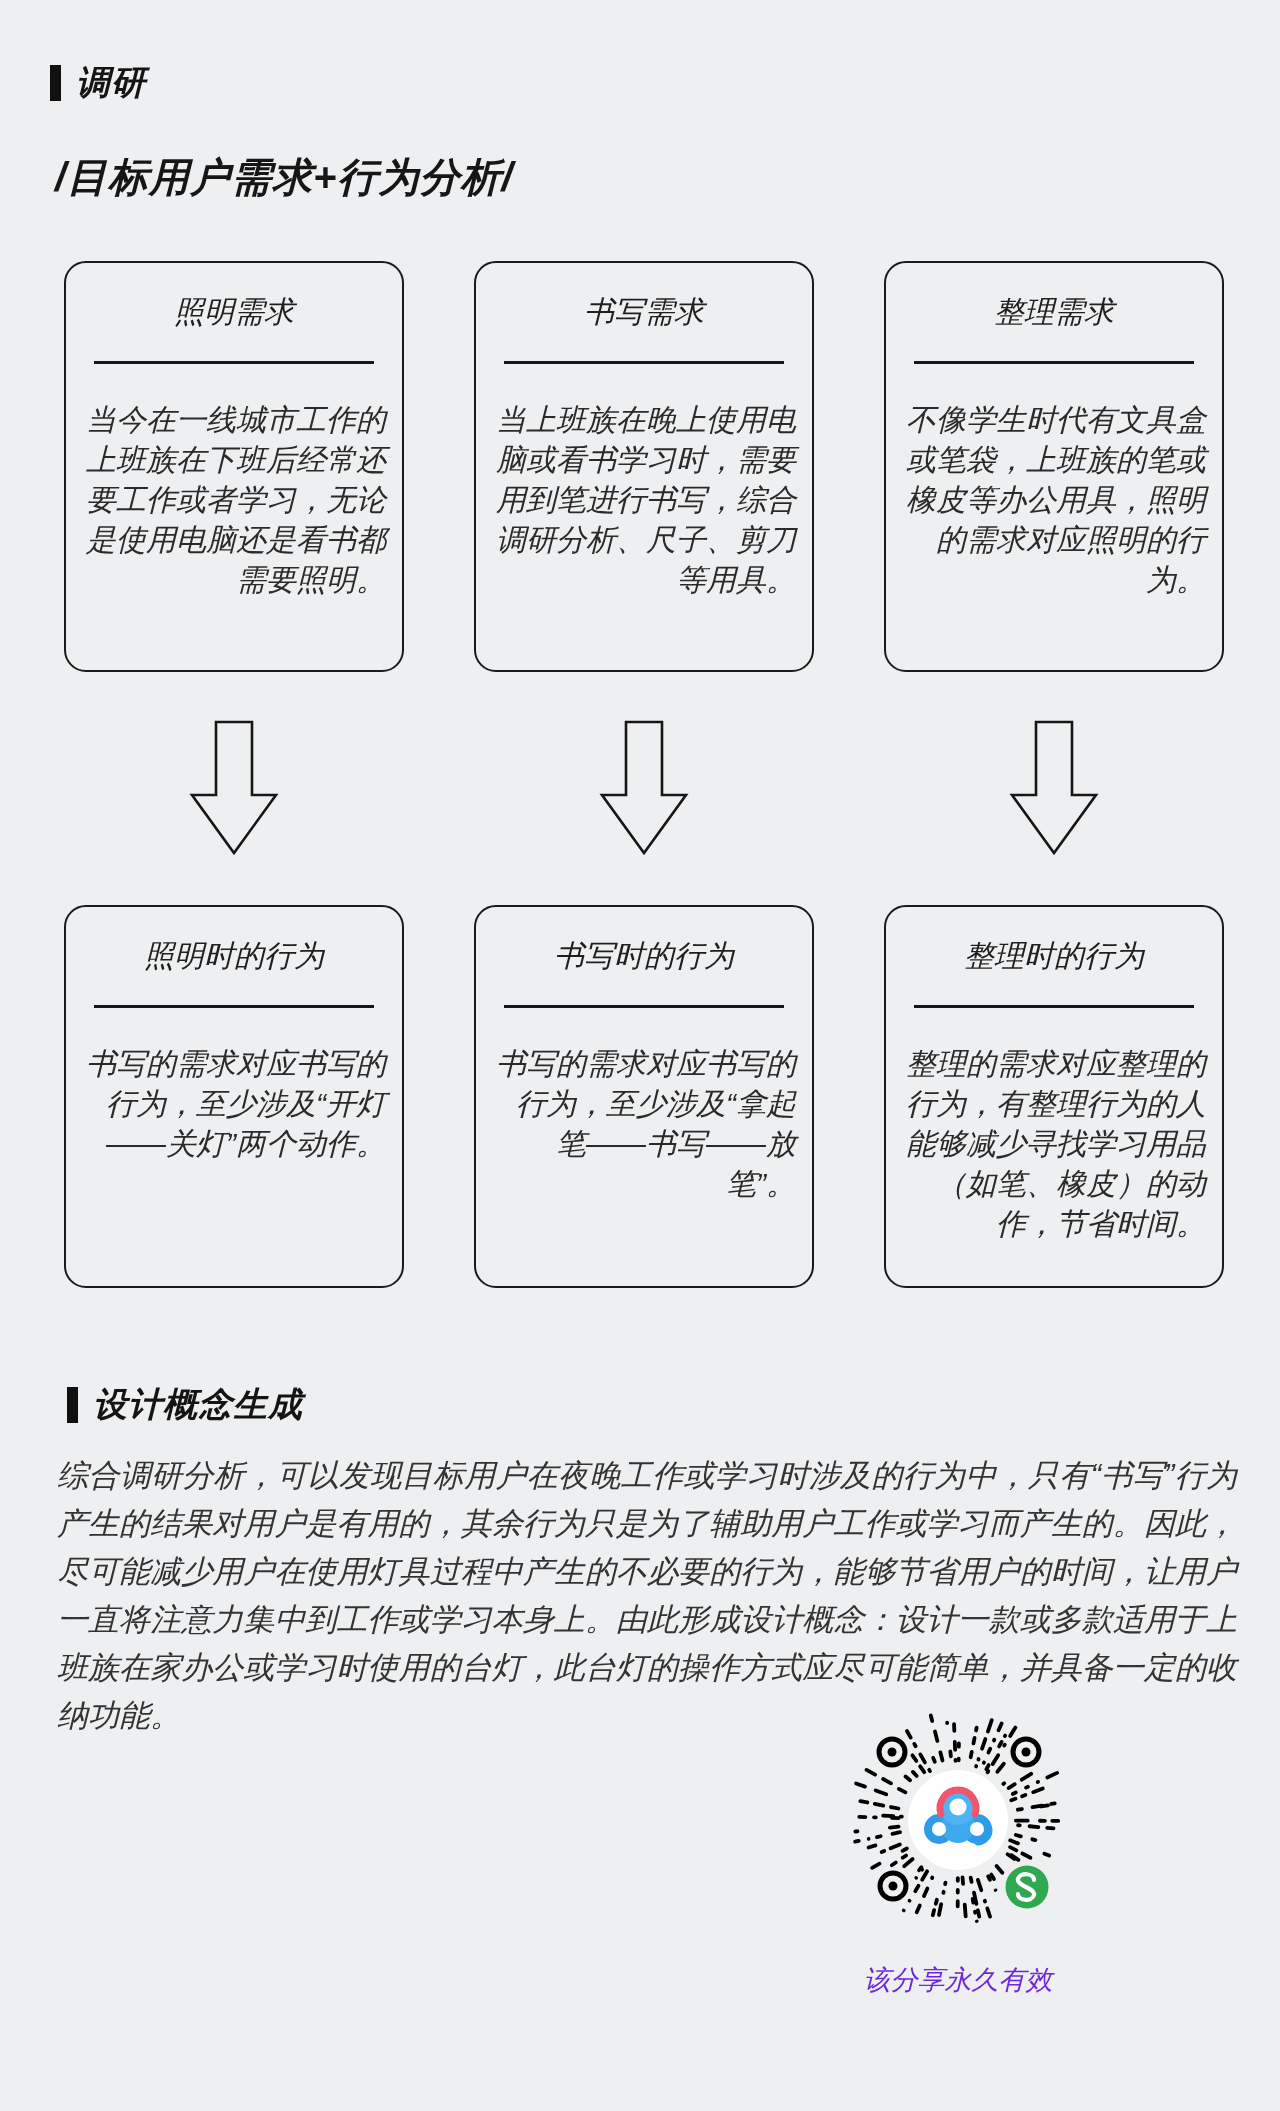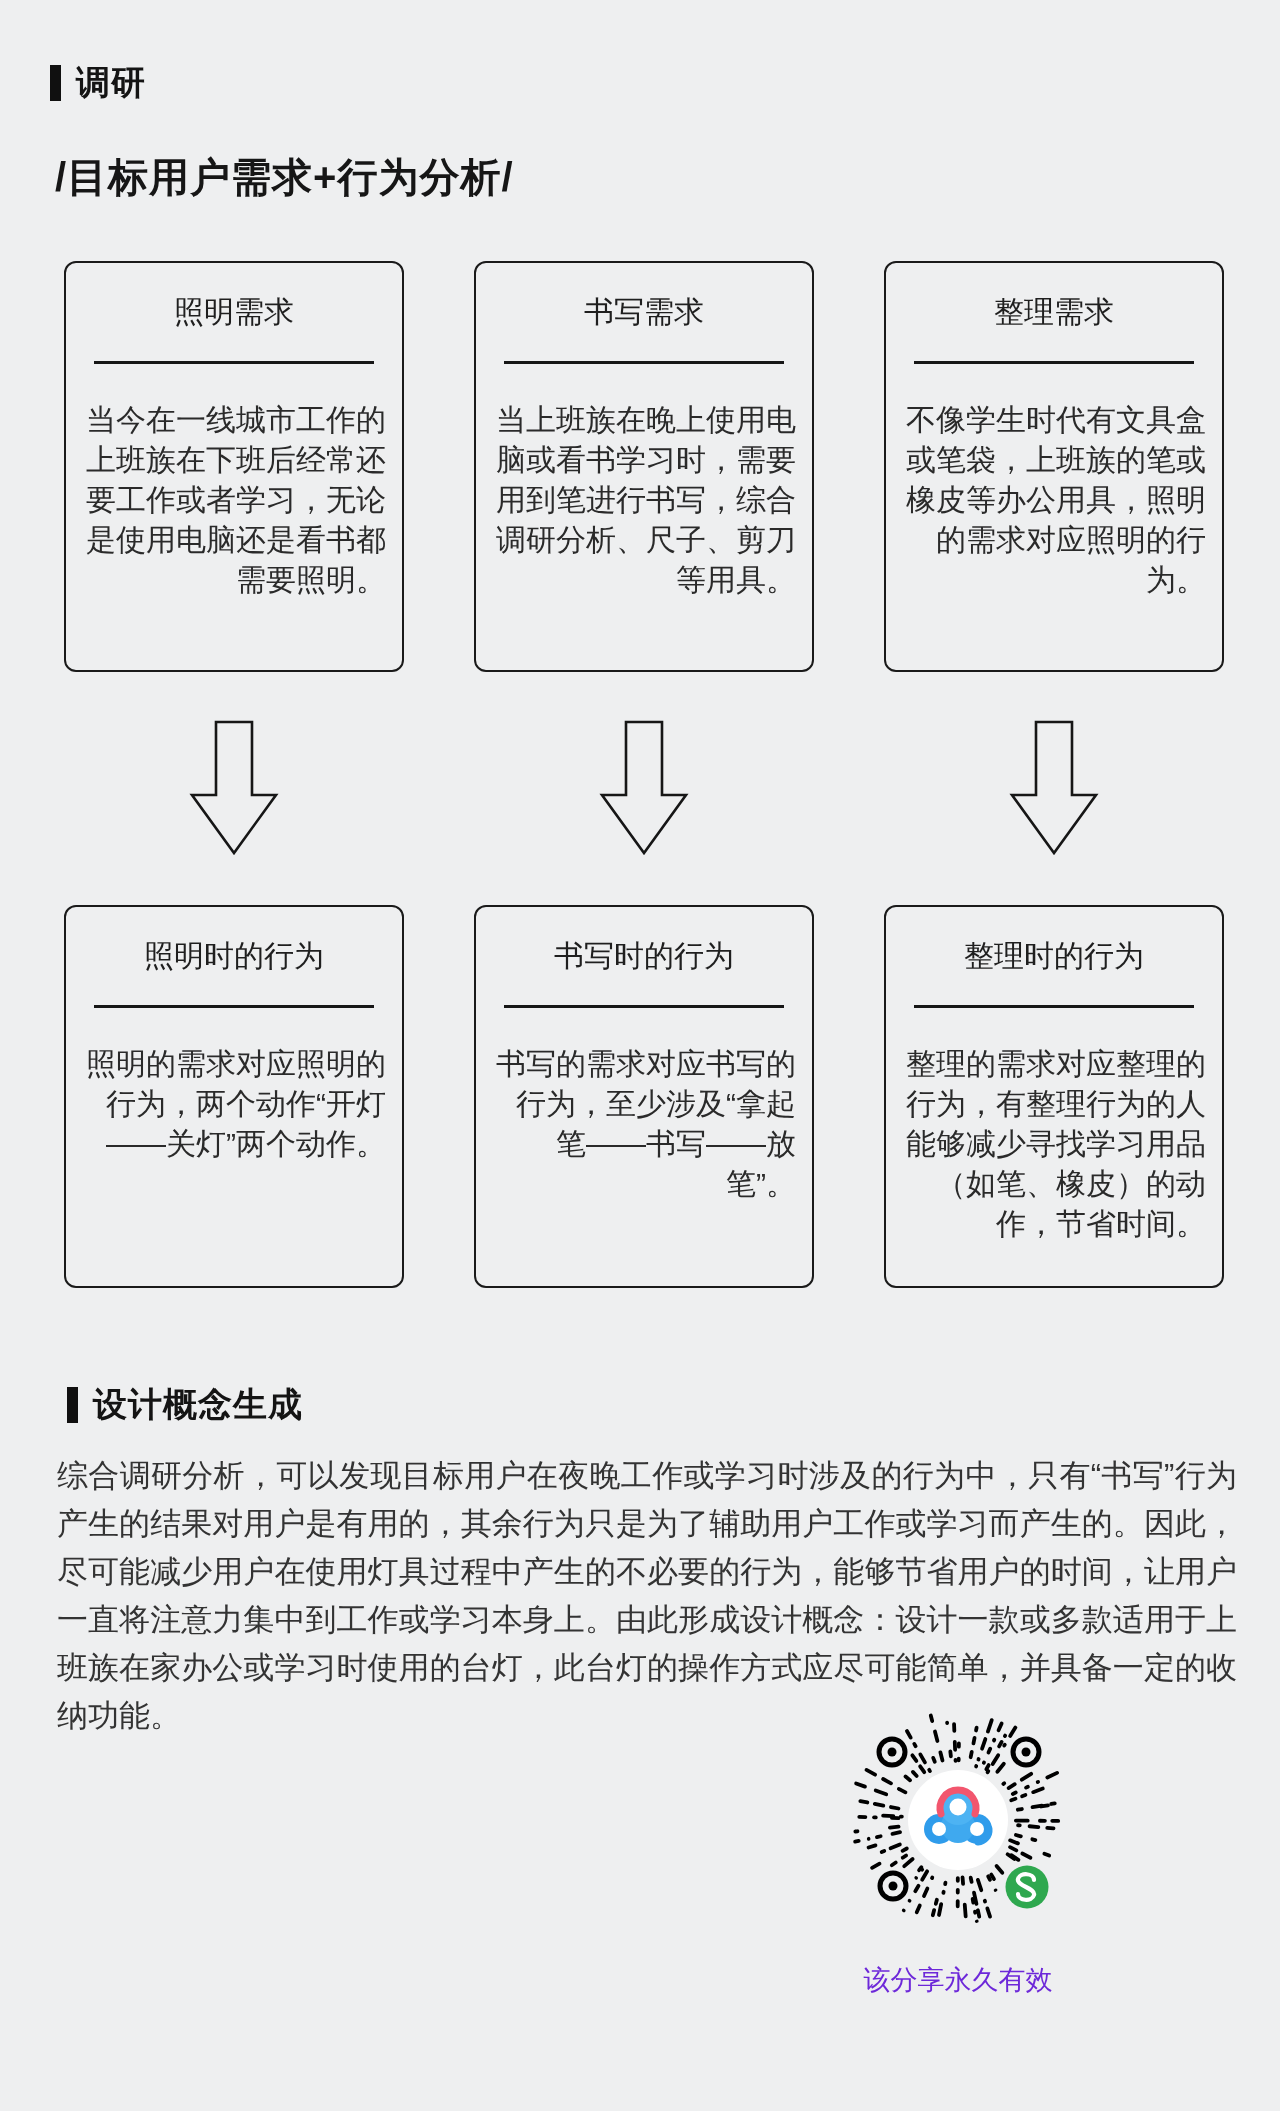--- a/index.html
+++ b/index.html
@@ -1,32 +1,32 @@
 <!DOCTYPE html>
 <html><head>
 <meta charset="utf-8">
 <style>
   html,body{margin:0;padding:0;}
   body{font-family:"Liberation Sans", sans-serif; background:#eeeff0;}
-  .page{position:relative; width:1280px; height:2111px; background:#eeeff0; overflow:hidden; color:#222;}
+  .page{position:relative; width:1280px; height:2111px; background:#eeeff0; overflow:hidden; color:#222;font-style:italic;}
 
   
   .sec-header{position:absolute; display:flex; align-items:center; gap:15px;}
   .sec-header .bar{width:11px; height:36px; background:#101010;}
   .sec-header .sec-title{font-size:34px; font-weight:bold; color:#141414; letter-spacing:1px;}
   .sec1{top:60px; left:50px;}
   .sec2{top:1382px; left:67px;}
 
   .subtitle{position:absolute; top:150px; left:55px; font-size:40px; font-weight:bold; color:#161616; letter-spacing:1px;}
 
   
   .card-row{position:absolute; left:64px; display:flex; gap:70px;}
   .row-needs{top:261px;}
   .row-behaviors{top:905px;}
-  .card{box-sizing:border-box; width:340px; border:2px solid #1a1a1a; border-radius:12px; background:transparent;}
+  .card{box-sizing:border-box; width:340px; border:2px solid #1a1a1a; border-radius:22px; background:transparent;}
   .row-needs .card{height:411px;}
   .row-behaviors .card{height:383px;}
   .card-title{margin-top:32px; text-align:center; font-size:30px; line-height:34px; color:#1f1f1f;}
   .card-divider{border:none; border-top:3px solid #161616; margin:32px 28px 0 28px;}
   .card-body{margin:36px 16px 0 16px; font-size:30px; line-height:40px; color:#2a2a2a; text-align:right;}
 
   
   .arrow-row{position:absolute; top:719px; left:64px; display:flex; gap:70px;}
   .arrow-cell{width:340px; display:flex; justify-content:center;}
   .arrow-cell svg{display:block;}
@@ -85,21 +85,21 @@
       <svg width="90" height="138" viewBox="0 0 90 138">
           <polygon points="27,3 63,3 63,76 87,76 45,134 3,76 27,76" fill="none" stroke="#161616" stroke-width="2.6"></polygon>
         </svg>
     </div>
   </div>
 
   <div class="card-row row-behaviors">
     <div class="card">
       <div class="card-title">照明时的行为</div>
       <hr class="card-divider">
-      <div class="card-body">照明的需求对应照明的行为，两个动作“开灯——关灯”两个动作。</div>
+      <div class="card-body">书写的需求对应书写的行为，至少涉及“开灯——关灯”两个动作。</div>
     </div>
     <div class="card">
       <div class="card-title">书写时的行为</div>
       <hr class="card-divider">
       <div class="card-body">书写的需求对应书写的行为，至少涉及“拿起笔——书写——放笔”。</div>
     </div>
     <div class="card">
       <div class="card-title">整理时的行为</div>
       <hr class="card-divider">
       <div class="card-body">整理的需求对应整理的行为，有整理行为的人能够减少寻找学习用品（如笔、橡皮）的动作，节省时间。</div>

